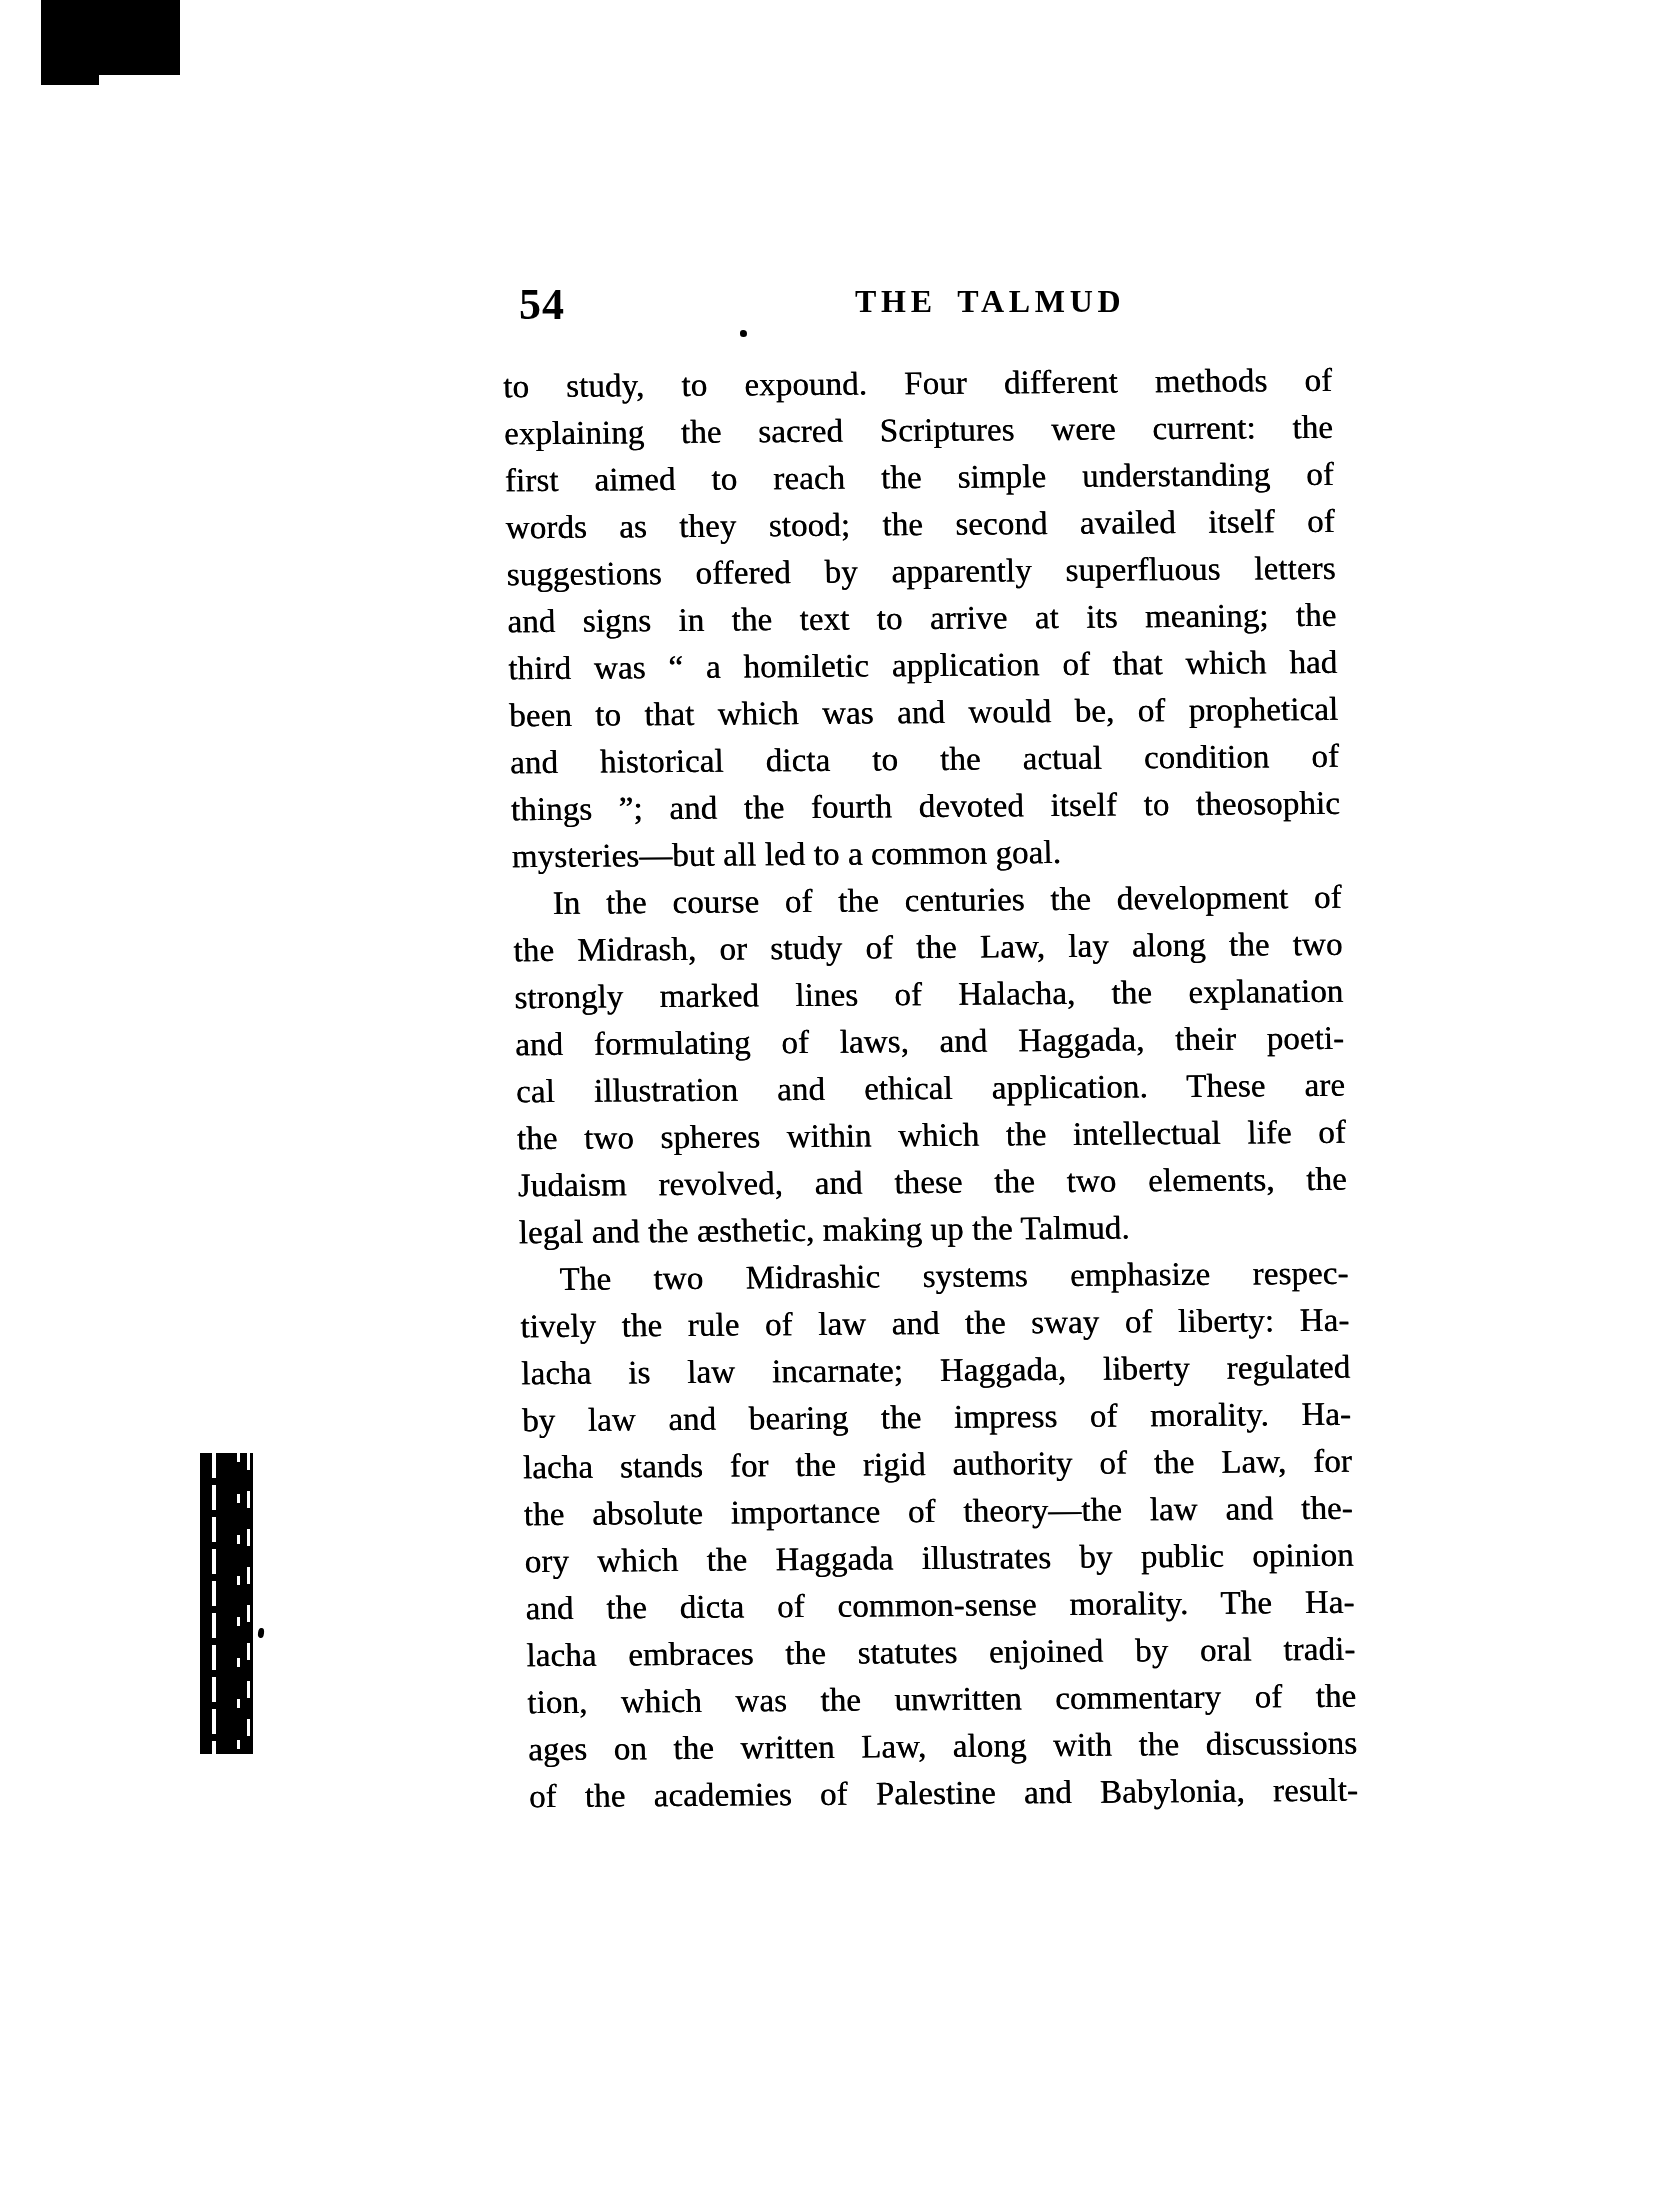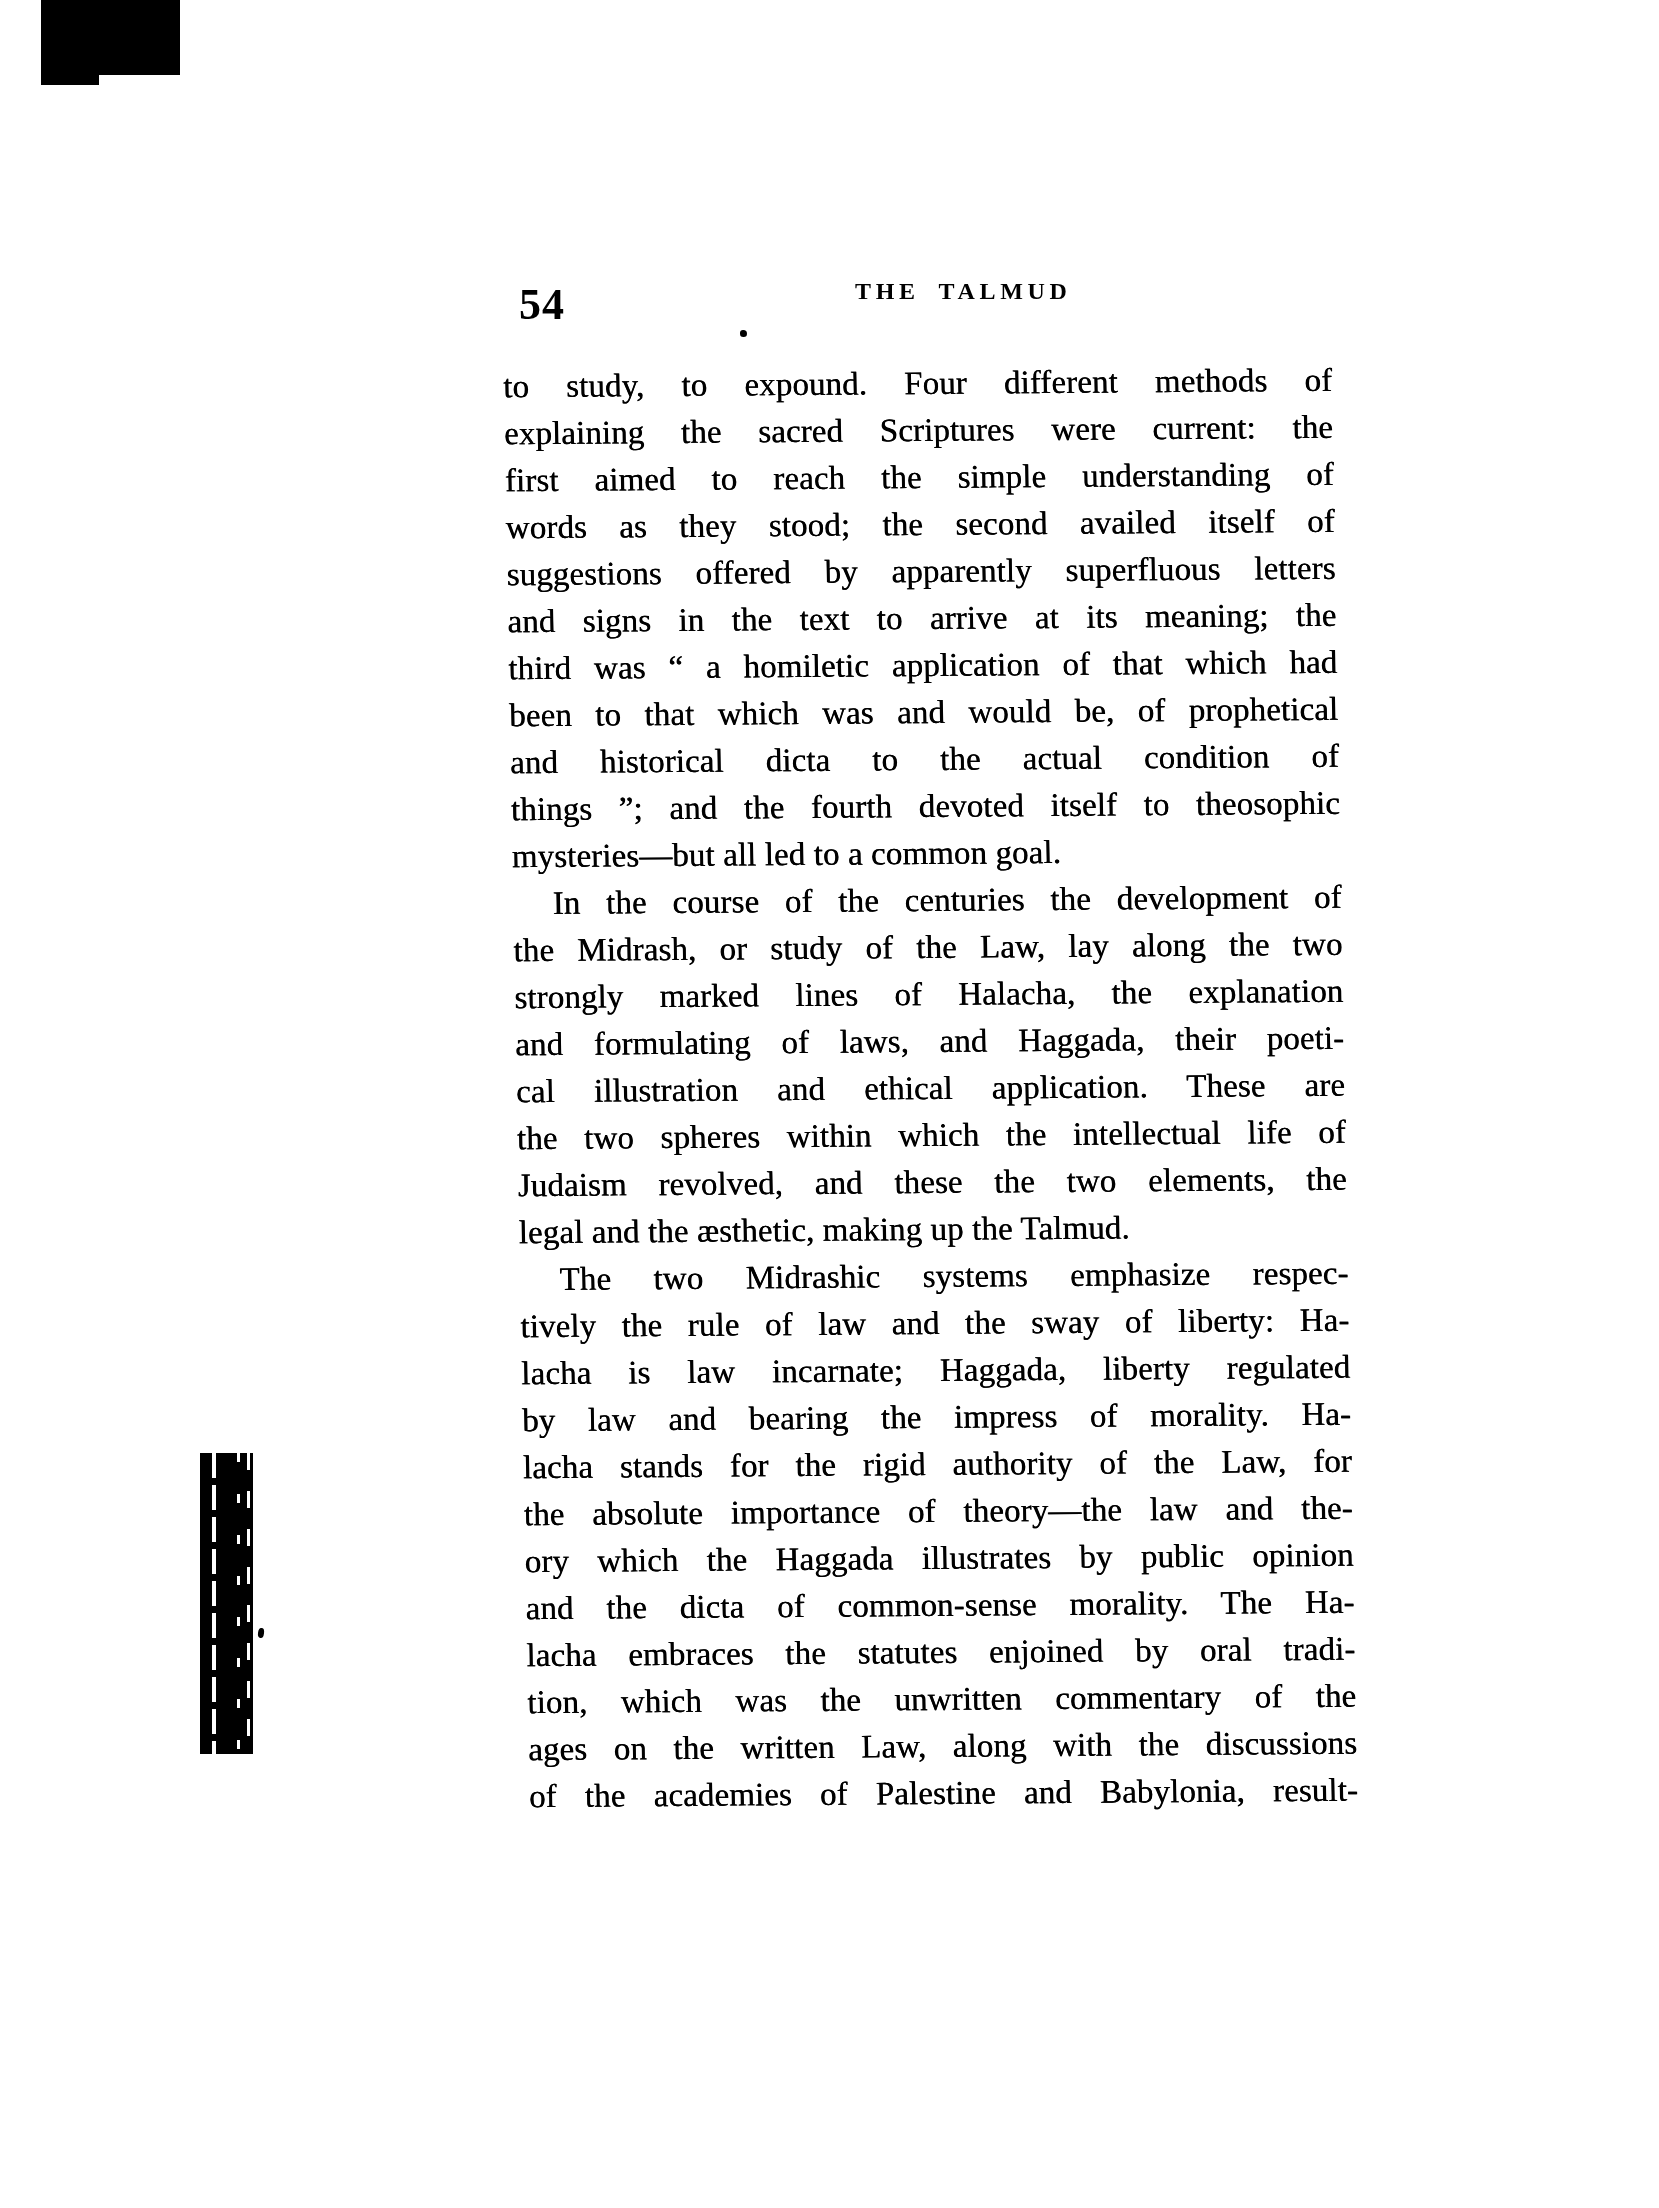--- a/index.html
+++ b/index.html
@@ -29,22 +29,22 @@
   }
   .pagenum {
     position: absolute;
     left: 519px; top: 283px;
     font-size: 44px; line-height: 44px;
     font-weight: bold;
     letter-spacing: 0.9px;
   }
   .runhead {
     position: absolute;
-    left: 855px; top: 275px;
-    font-size: 24px; line-height: 32px;
+    left: 855px; top: 285px;
+    font-size: 32px; line-height: 32px;
     font-weight: bold;
     letter-spacing: 4.7px;
     word-spacing: 8.5px;
     white-space: nowrap;
   }
   .speck-a {
     position: absolute;
     left: 740px; top: 330px; width: 6.6px; height: 6.6px;
     background: #000; border-radius: 45% 55% 50% 50%;
   }

